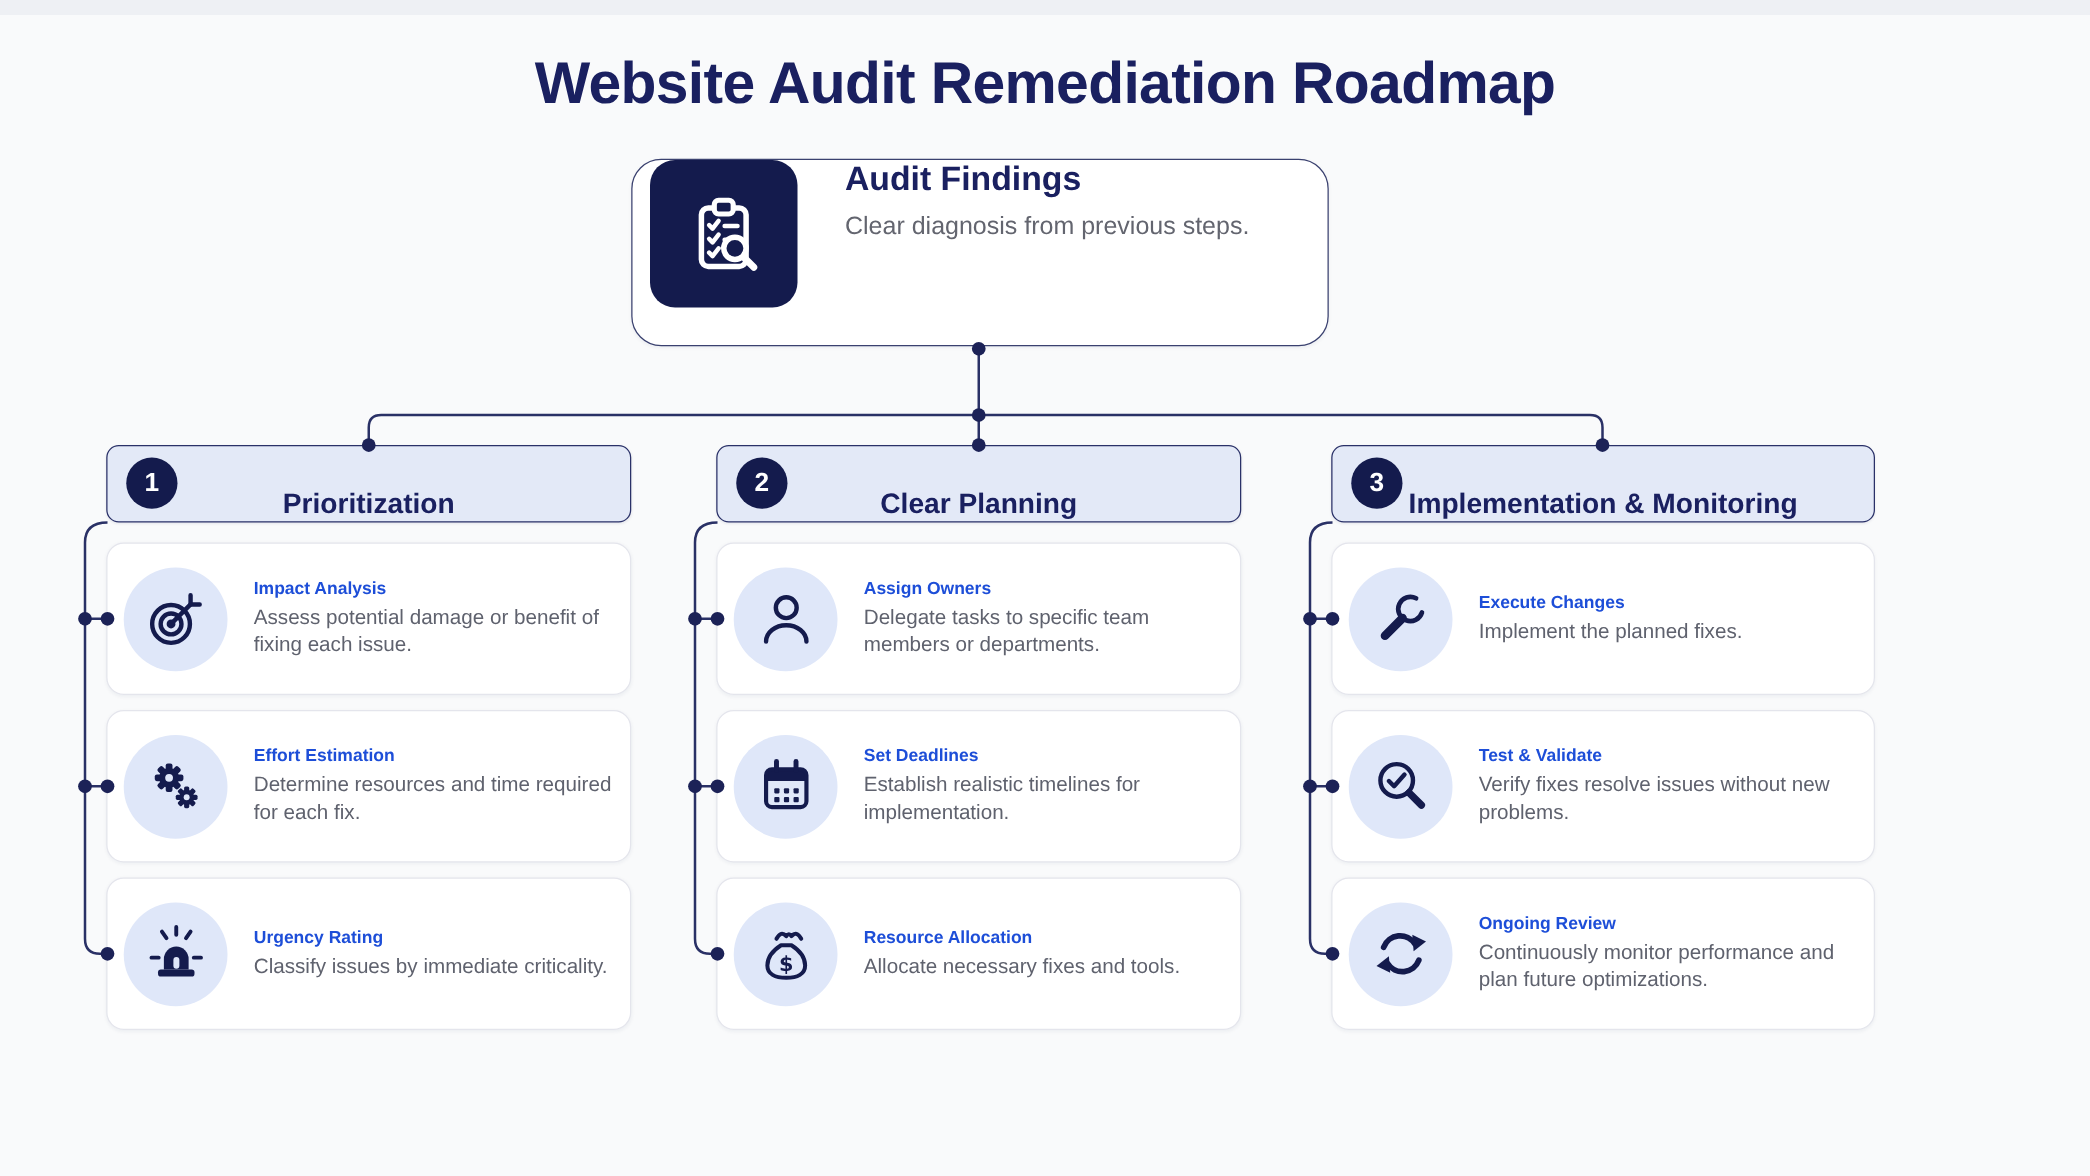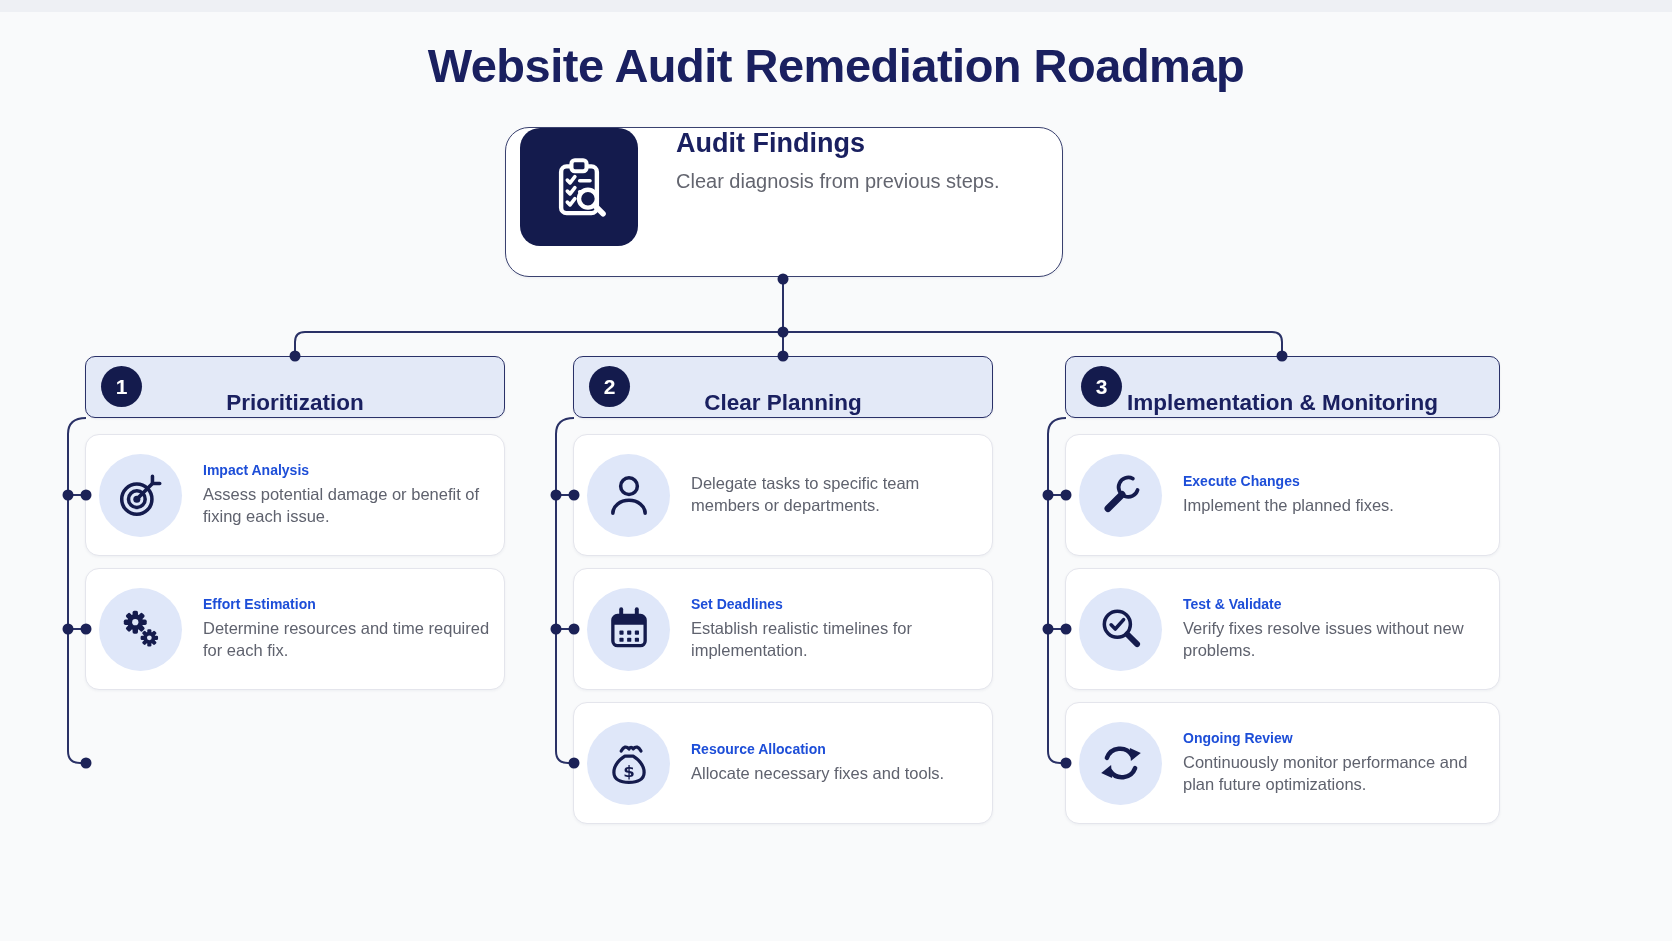--- a/index.html
+++ b/index.html
@@ -180,38 +180,59 @@
               <circle r="3" fill="#dfe7f9"></circle>
           </g>
         </svg>
       </div>
       <div class="card-text">
         <div class="card-title">Effort Estimation</div>
         <div class="card-desc">Determine resources and time required for each fix.</div>
       </div>
     </div>
 
+    <div class="card r3">
+      <div class="icon-circle">
+        <svg width="50" height="50" viewBox="0 0 48 48">
+          <g stroke="#141b4d" stroke-width="3" stroke-linecap="round">
+            <path d="M24 3.5 V9.5"></path>
+              <path d="M13 7 L16.5 12"></path>
+              <path d="M35 7 L31.5 12"></path>
+            <path d="M5 27 H10.5"></path>
+              <path d="M37.5 27 H43"></path>
+          </g>
+          <path d="M14.5 36 v-8 a9.5 9.5 0 0 1 19 0 v8 z" fill="#141b4d"></path>
+          <rect x="21.8" y="26.5" width="4.6" height="9" rx="2.3" fill="#dfe7f9"></rect>
+          <rect x="10" y="36" width="28" height="5.5" rx="2.2" fill="#141b4d"></rect>
+        </svg>
+      </div>
+      <div class="card-text">
+        <div class="card-title">Urgency Rating</div>
+        <div class="card-desc">Classify issues by immediate criticality.</div>
+      </div>
+    </div>
   </div>
 
   <div class="column col-2">
     <div class="col-header">
       <div class="num-badge">2</div>
       <div class="col-title">Clear Planning</div>
     </div>
 
     <div class="card r1">
       <div class="icon-circle">
         <svg width="50" height="50" viewBox="0 0 48 48">
           <g stroke="#141b4d" stroke-width="3.4" fill="none" stroke-linecap="round">
             <circle cx="24" cy="15.5" r="8"></circle>
             <path d="M8.5 41.5 a15.5 12.5 0 0 1 31 0"></path>
           </g>
         </svg>
       </div>
       <div class="card-text">
+        <div class="card-title">Assign Owners</div>
         <div class="card-desc">Delegate tasks to specific team members or departments.</div>
       </div>
     </div>
 
     <div class="card r2">
       <div class="icon-circle">
         <svg width="50" height="50" viewBox="0 0 48 48">
           <path d="M8.5 15.5 a4.5 4.5 0 0 1 4.5 -4.5 h22 a4.5 4.5 0 0 1 4.5 4.5 v4.5 h-31 z" fill="#141b4d"></path>
           <rect x="8.5" y="11" width="31" height="29" rx="4.5" fill="none" stroke="#141b4d" stroke-width="3.2"></rect>
           <g stroke="#141b4d" stroke-width="3.8" stroke-linecap="round">

